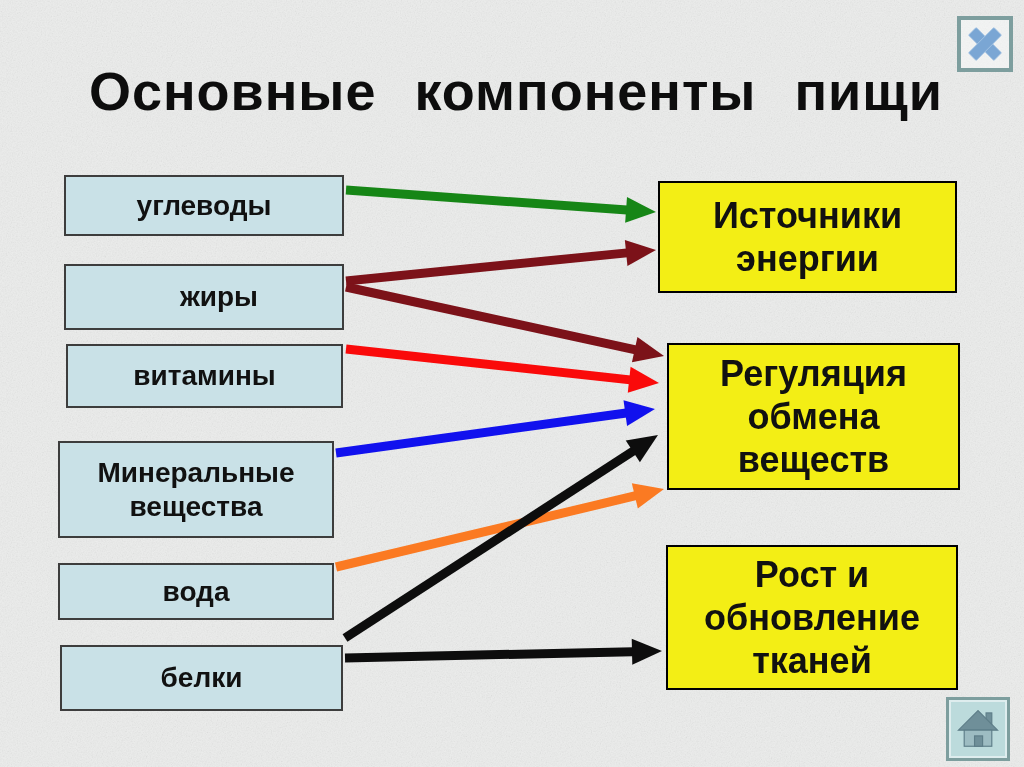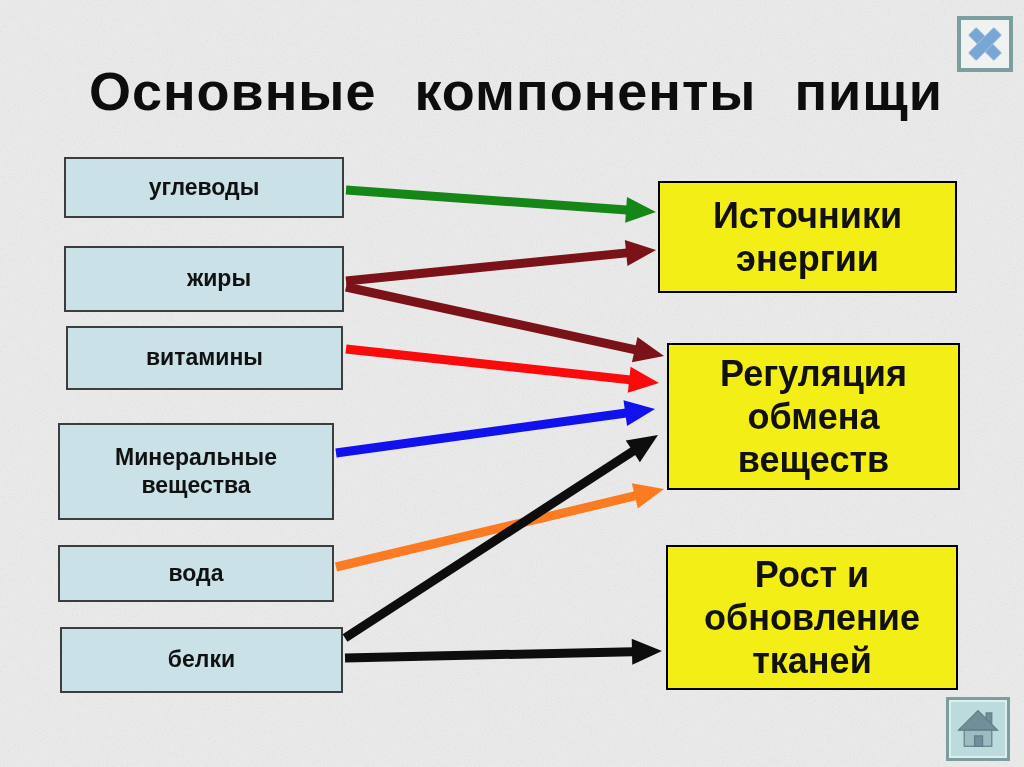--- a/index.html
+++ b/index.html
@@ -15,21 +15,22 @@
     letter-spacing:1px;word-spacing:22px;white-space:nowrap;
   }
   .box{
     position:absolute;display:flex;align-items:center;justify-content:center;
     text-align:center;font-weight:bold;color:#111;box-sizing:border-box;
   }
   .box .lbl{white-space:pre-line;line-height:1.2;}
   .component{
     background:var(--component-fill,#c9e1e7);
     border:2px solid var(--component-border,#3d3d3d);
-    font-size:23px;
+    font-size:28px;
+    margin-top:18px;
   }
   .function{
     background:var(--function-fill,#f3ee15);
     border:2px solid var(--function-border,#000000);
     font-size:36px;
   }
   .b1{left:64px;top:157px;width:280px;height:61px;}
   .b2{left:64px;top:246px;width:280px;height:66px;padding-left:30px;}
   .b3{left:66px;top:326px;width:277px;height:64px;}
   .b4{left:58px;top:423px;width:276px;height:97px;}

